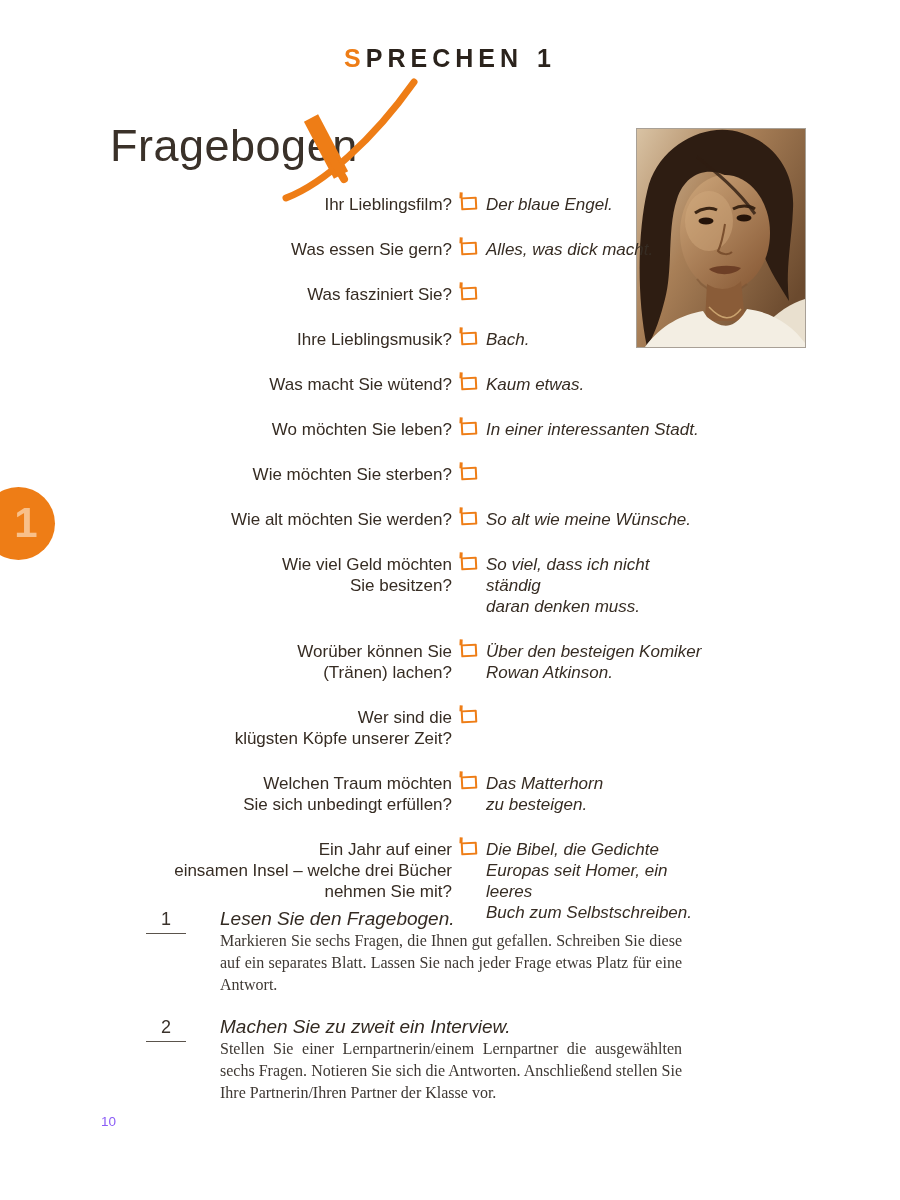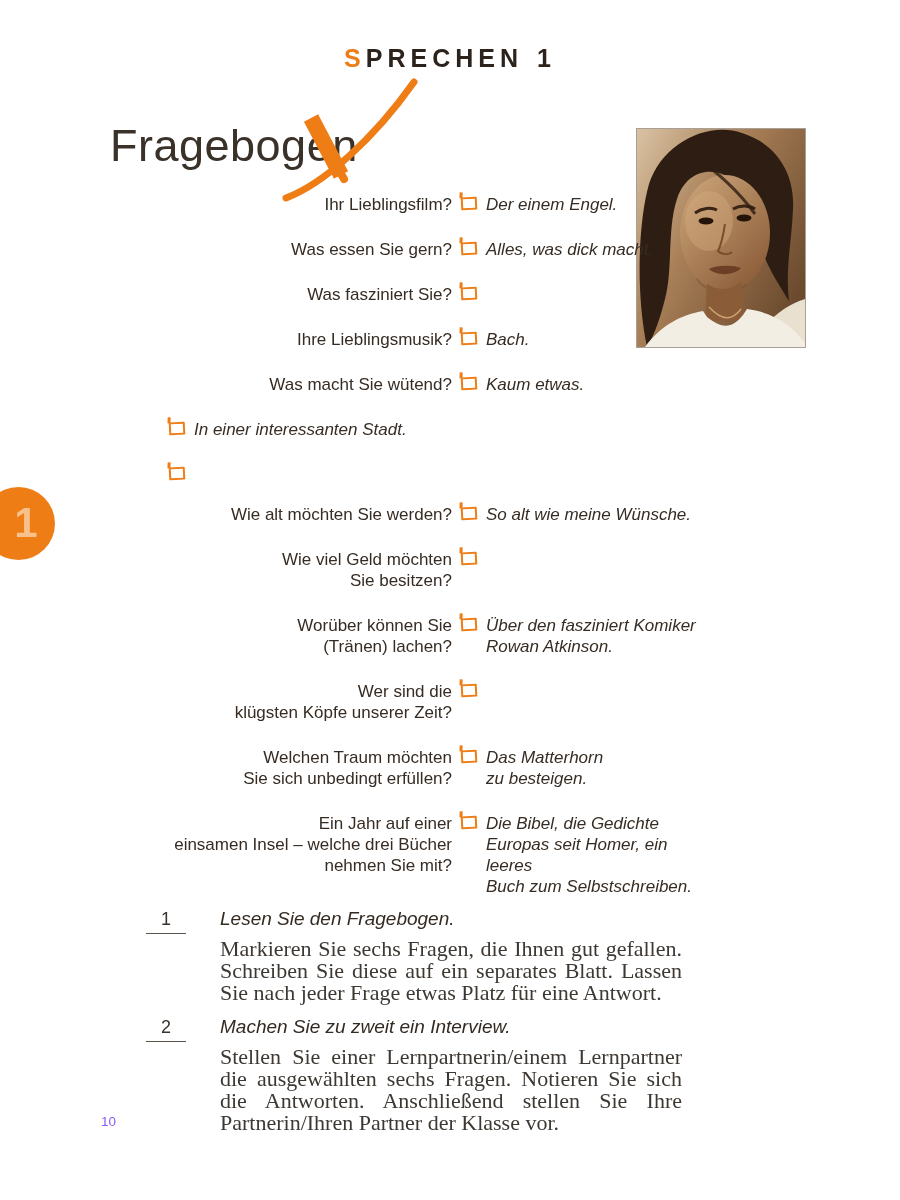--- a/index.html
+++ b/index.html
@@ -40,22 +40,22 @@
   .qbox::before{content:"";position:absolute;left:-2.6px;top:-7px;width:2.6px;height:6px;
         background:#ee7d16;transform:rotate(6deg);}
   .a{flex:1;font-style:italic;white-space:pre-line;}
 
   
   .exercise{position:absolute;left:140px;width:560px;}
   .ex1{top:908px;} .ex2{top:1016px;}
   .ex-num{position:absolute;left:6px;top:1px;width:40px;text-align:center;font-size:18px;
           color:#3a322b;border-bottom:1.5px solid #5a534c;padding-bottom:3px;}
   .ex-head{margin:0 0 0 80px;font-size:19px;font-weight:400;color:#332a22;font-style:italic;}
-  .ex-body{margin:8px 0 0 80px;width:462px;font-family:"Liberation Serif",serif;
-           font-size:22px;line-height:22px;text-align:justify;color:#3e3833;}
+  .ex-body{margin:0 0 0 80px;width:462px;font-family:"Liberation Serif",serif;
+           font-size:16px;line-height:22px;text-align:justify;color:#3e3833;}
 
   .page-num{position:absolute;left:101px;top:1114px;font-size:13.5px;color:#8b5cf6;}
 </style>
 </head>
 <body>
 
 <div class="page">
 
   <div class="header">
     <span class="accent">S</span><span>PRECHEN</span><span class="num">1</span>
@@ -105,21 +105,21 @@
     <span>1</span>
   </div>
 
   <div class="qa-list">
 
     <div class="qa-row">
       <div class="q">Ihr Lieblingsfilm?</div>
       <div class="mark">
           <span class="qbox"></span>
         </div>
-      <div class="a">Der einem Engel.</div>
+      <div class="a">Der blaue Engel.</div>
     </div>
 
     <div class="qa-row">
       <div class="q">Was essen Sie gern?</div>
       <div class="mark">
           <span class="qbox"></span>
         </div>
       <div class="a">Alles, was dick macht.</div>
     </div>
 
@@ -140,55 +140,59 @@
 
     <div class="qa-row">
       <div class="q">Was macht Sie wütend?</div>
       <div class="mark">
           <span class="qbox"></span>
         </div>
       <div class="a">Kaum etwas.</div>
     </div>
 
     <div class="qa-row">
+      <div class="q">Wo möchten Sie leben?</div>
       <div class="mark">
           <span class="qbox"></span>
         </div>
       <div class="a">In einer interessanten Stadt.</div>
     </div>
 
     <div class="qa-row">
+      <div class="q">Wie möchten Sie sterben?</div>
       <div class="mark">
           <span class="qbox"></span>
         </div>
     </div>
 
     <div class="qa-row">
       <div class="q">Wie alt möchten Sie werden?</div>
       <div class="mark">
           <span class="qbox"></span>
         </div>
       <div class="a">So alt wie meine Wünsche.</div>
     </div>
 
     <div class="qa-row">
       <div class="q">Wie viel Geld möchten
 Sie besitzen?</div>
       <div class="mark">
           <span class="qbox"></span>
         </div>
+      <div class="a">So viel, dass ich nicht ständig
+daran denken muss.</div>
     </div>
 
     <div class="qa-row">
       <div class="q">Worüber können Sie
 (Tränen) lachen?</div>
       <div class="mark">
           <span class="qbox"></span>
         </div>
-      <div class="a">Über den fasziniert Komiker
+      <div class="a">Über den besteigen Komiker
 Rowan Atkinson.</div>
     </div>
 
     <div class="qa-row">
       <div class="q">Wer sind die
 klügsten Köpfe unserer Zeit?</div>
       <div class="mark">
           <span class="qbox"></span>
         </div>
     </div>

